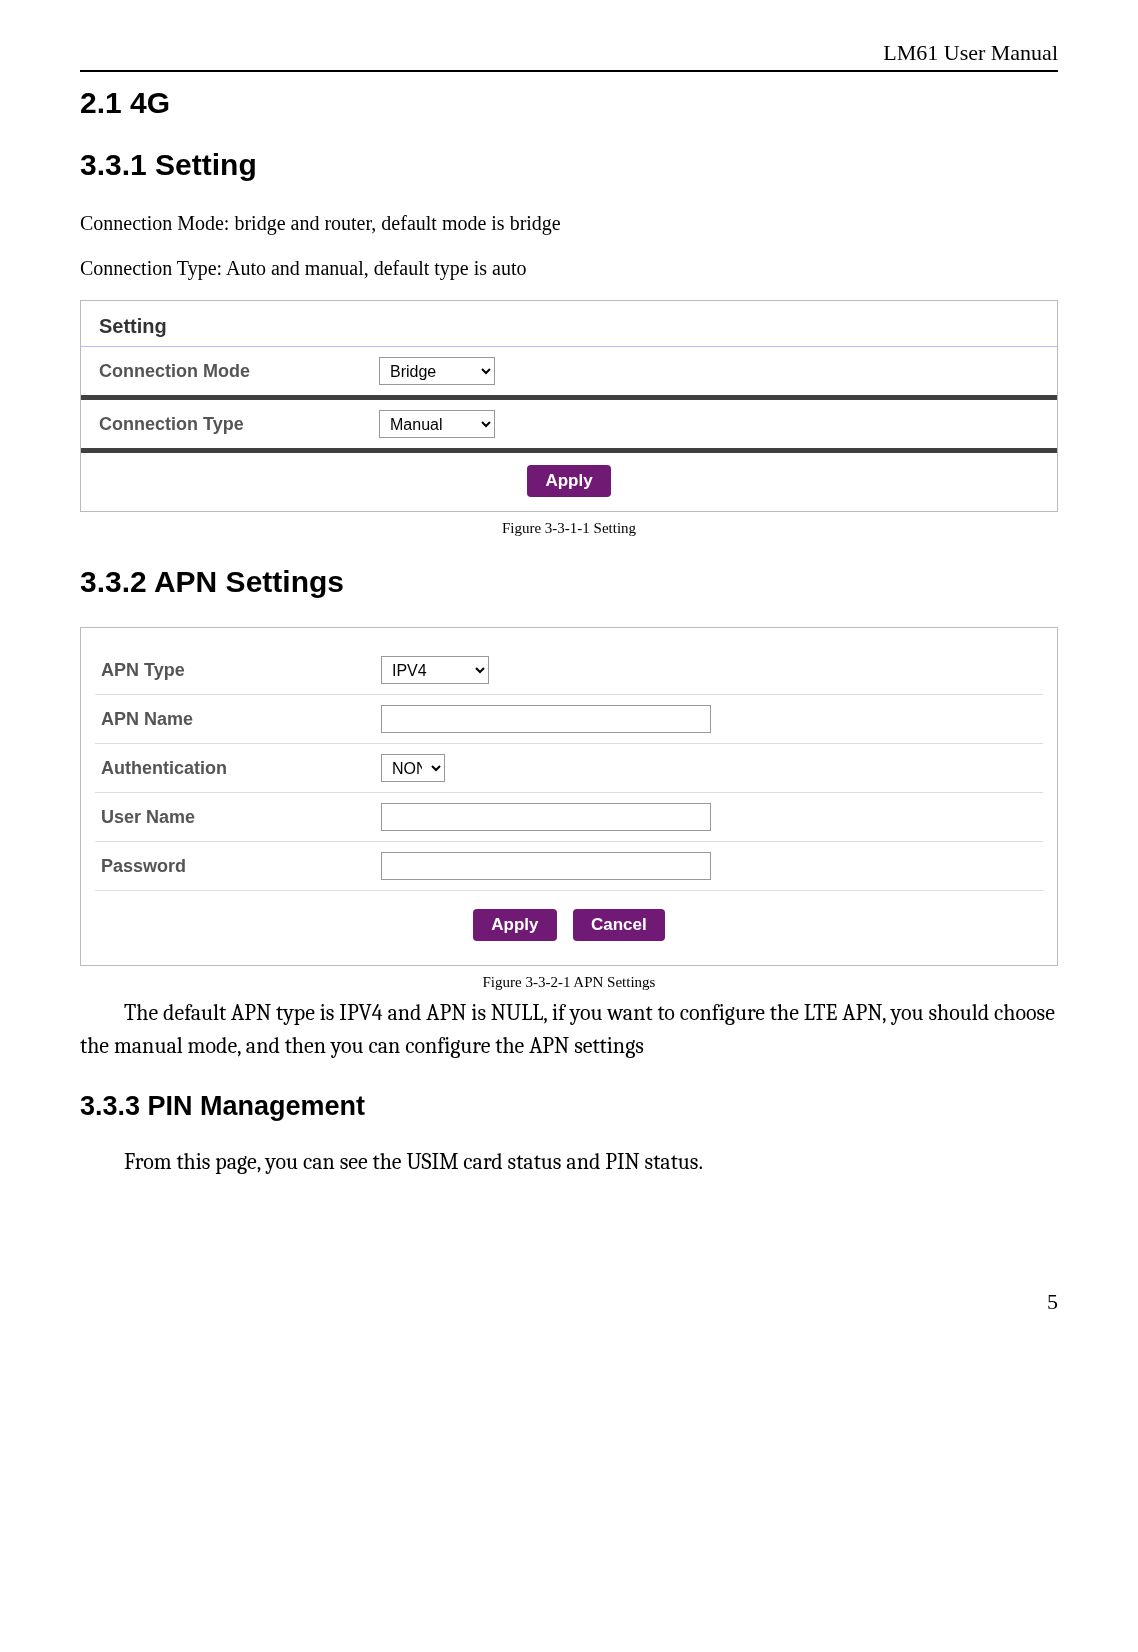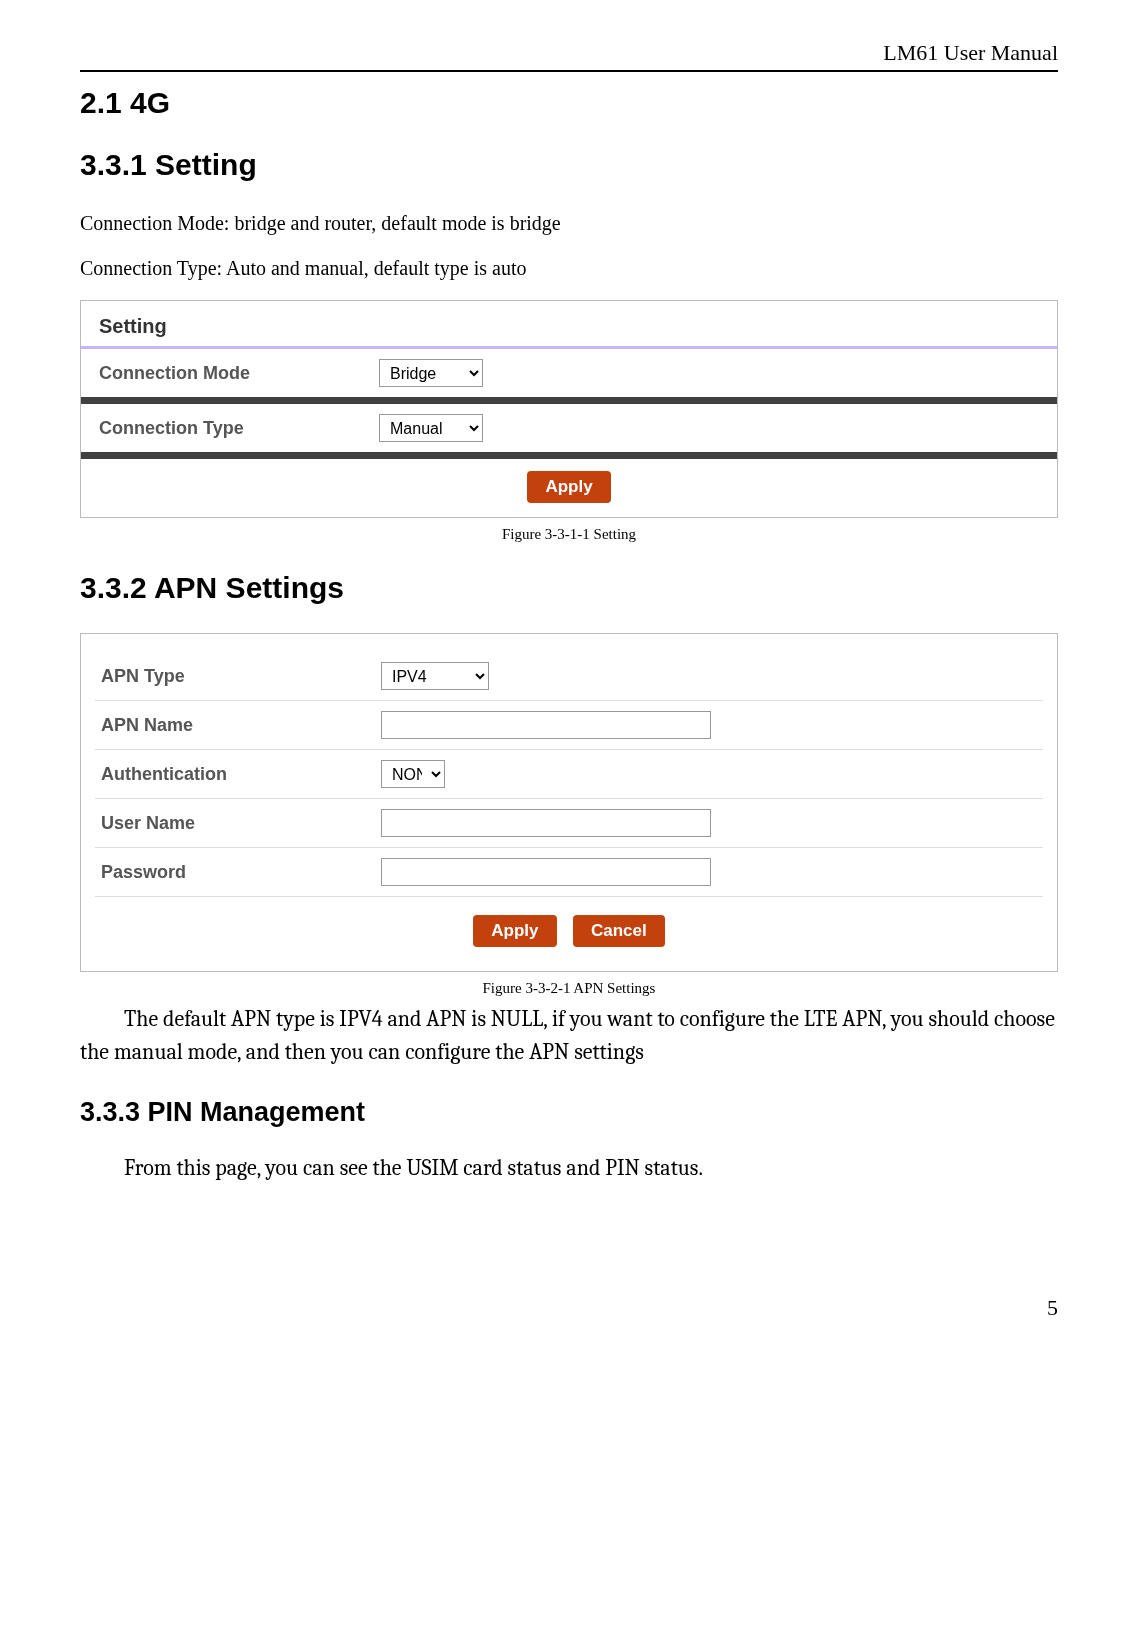--- a/index.html
+++ b/index.html
@@ -65,27 +65,27 @@
   .panel {
     border: 1px solid #bbb;
     margin-top: 6px;
     font-family: Arial, Helvetica, sans-serif;
   }
   .panel-title {
     font-weight: bold;
     font-size: 20px;
     color: #333;
     padding: 14px 18px 8px 18px;
-    border-bottom: 3px solid #c4b5fd;
+    border-bottom: 1px solid #c4b5fd;
   }
   .panel-row {
     display: flex;
     align-items: center;
     padding: 10px 18px;
-    border-bottom: 7px solid #404040;
+    border-bottom: 5px solid #404040;
   }
   .panel-row:last-of-type {
     border-bottom: none;
   }
   .panel-label {
     width: 280px;
     font-size: 18px;
     color: #555;
     font-weight: bold;
   }
@@ -96,29 +96,29 @@
     font-size: 16px;
     padding: 3px 6px;
     border: 1px solid #999;
     background: #fff;
     height: 28px;
     box-sizing: border-box;
   }
   input.ctl.wide {
     width: 330px;
   }
-  select.ctl.small { width: 104px; }
+  select.ctl.small { width: 116px; }
   select.ctl.med { width: 108px; }
   .btn-row {
     text-align: center;
     padding: 12px 0 14px 0;
   }
   .btn {
     display: inline-block;
-    background: #c2410c;
+    background: #701a75;
     color: #fff;
     font-size: 17px;
     font-family: Arial, Helvetica, sans-serif;
     border: none;
     border-radius: 4px;
     padding: 6px 18px;
     margin: 0 6px;
     font-weight: bold;
   }
 

